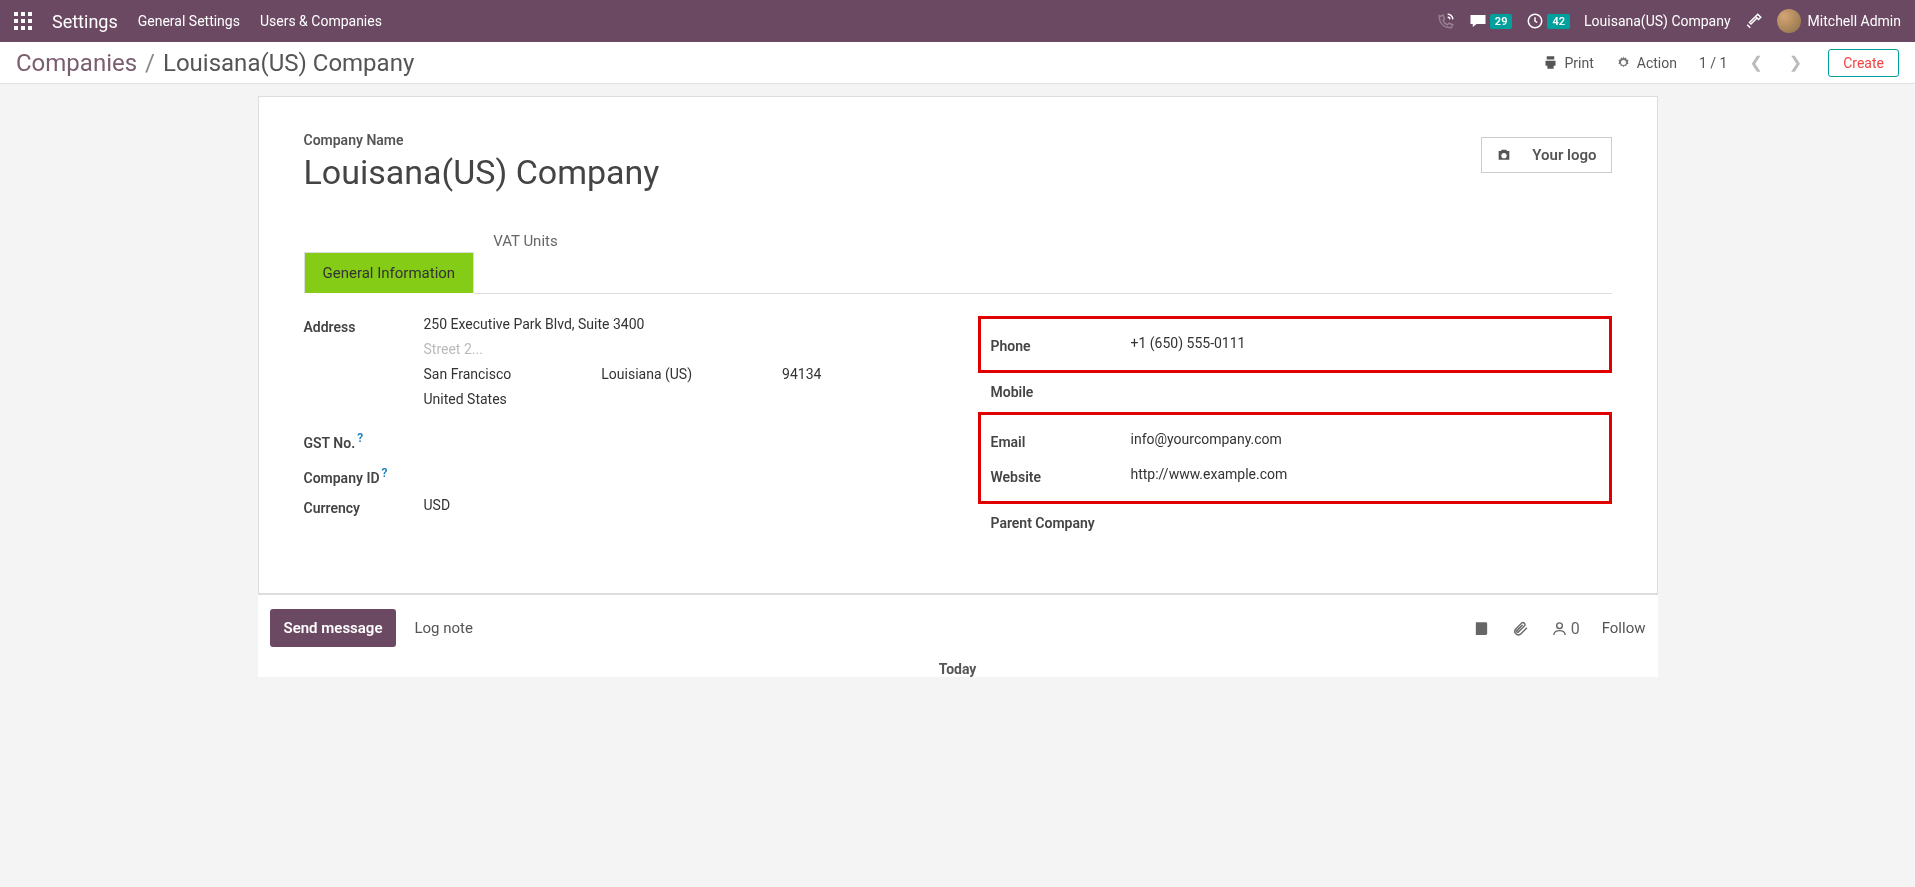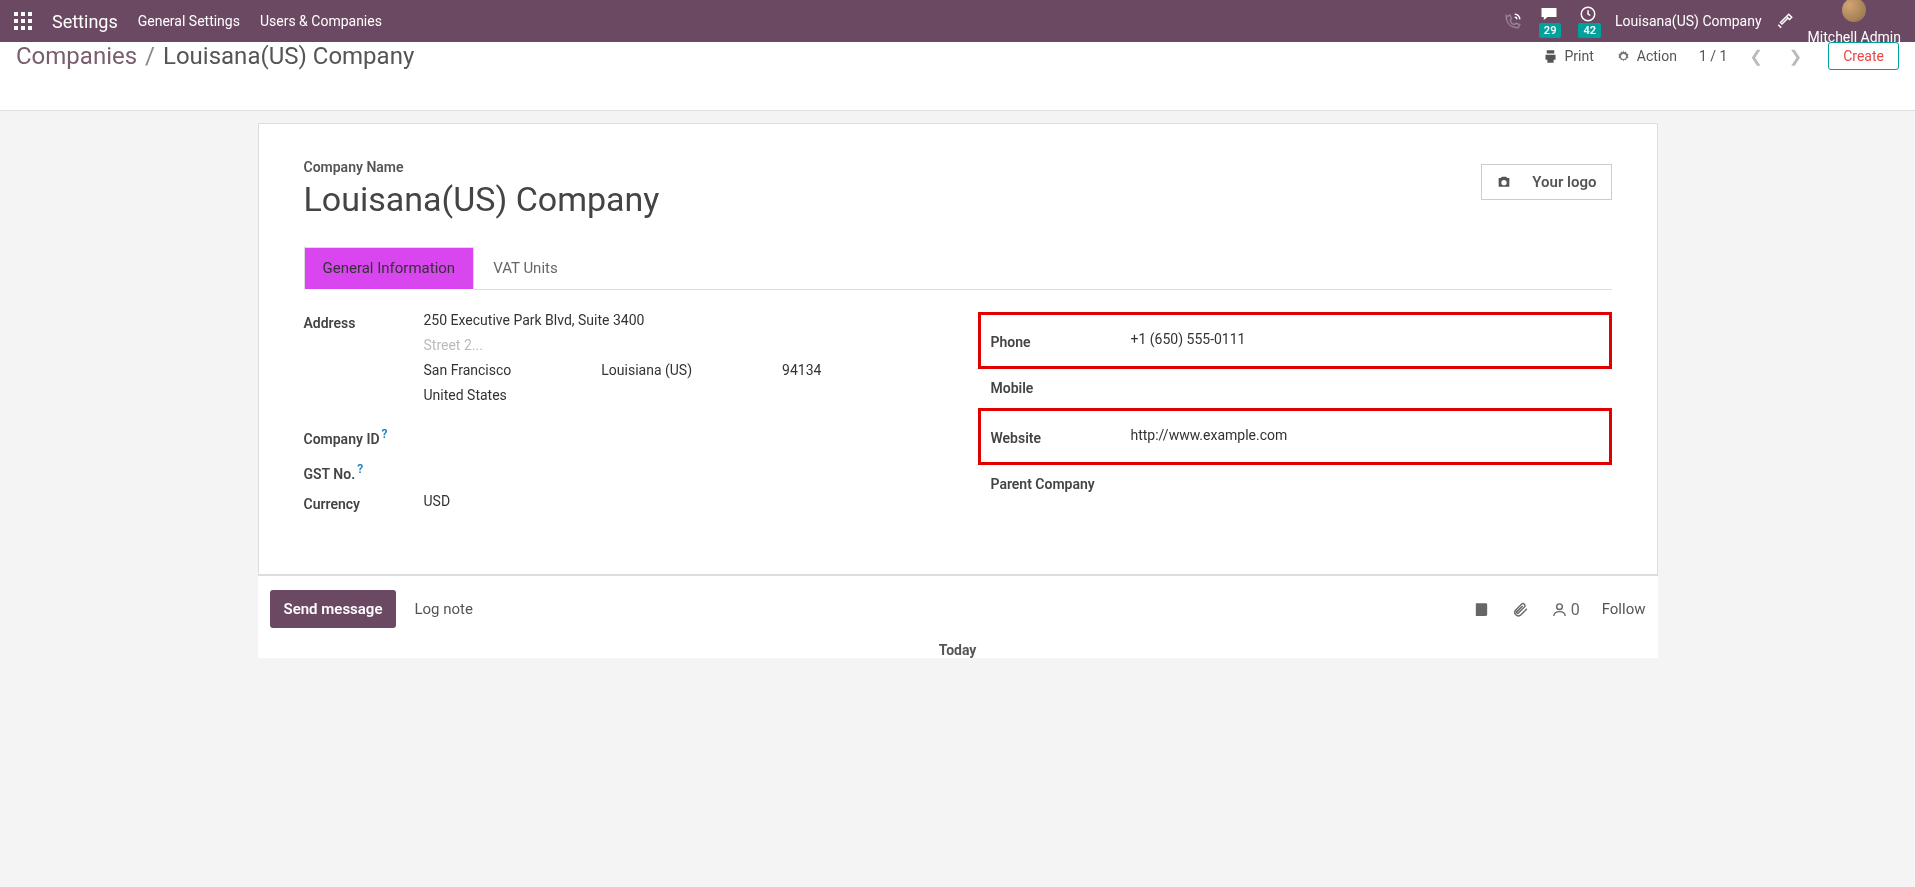--- a/index.html
+++ b/index.html
@@ -6,47 +6,47 @@
 body { background: #f4f4f4; font-size: 14px; color: #212529; }
 
 
 .topnav { background: #6b4962; color: #fff; height: 42px; display: flex; align-items: center; padding: 0 14px; }
 .topnav-left { display: flex; align-items: center; gap: 20px; }
 .topnav-right { margin-left: auto; display: flex; align-items: center; gap: 14px; }
 .apps-icon { width: 18px; height: 18px; display: grid; grid-template-columns: repeat(3,4px); grid-template-rows: repeat(3,4px); gap: 3px; cursor: pointer; }
 .apps-icon span { background: #fff; }
 .topnav-title { font-size: 18px; font-weight: 400; }
 .topnav-link { color: #fff; font-size: 14px; text-decoration: none; cursor: pointer; }
-.icon-btn { color: #fff; cursor: pointer; display: flex; align-items: center; position: relative; flex-direction: column; }
+.icon-btn { color: #fff; cursor: pointer; display: flex; align-items: center; position: relative; }
 .badge { background: #00a09d; color: #fff; font-size: 11px; padding: 1px 5px; border-radius: 2px; margin-left: 3px; font-weight: 600; }
 .avatar { width: 24px; height: 24px; border-radius: 50%; background: radial-gradient(circle at 30% 30%, #d4a574, #8b6f47); display: inline-block; }
 
 
-.actionbar { background: #fff; height: 69px; display: flex; align-items: flex-start; padding: 0 16px; border-bottom: 1px solid #e0e0e0; }
+.actionbar { background: #fff; height: 42px; display: flex; align-items: center; padding: 0 16px; border-bottom: 1px solid #e0e0e0; }
 .breadcrumb { display: flex; align-items: baseline; gap: 8px; font-size: 24px; }
 .breadcrumb-link { color: #7a5d6f; cursor: pointer; }
 .breadcrumb-sep { color: #888; }
 .breadcrumb-current { color: #555; }
 .actionbar-right { margin-left: auto; display: flex; align-items: center; gap: 22px; }
 .action-item { display: flex; align-items: center; gap: 6px; cursor: pointer; color: #555; font-size: 14px; }
 .pager { display: flex; align-items: center; gap: 18px; color: #555; font-size: 14px; }
 .pager-arrow { color: #bbb; cursor: pointer; font-size: 16px; padding: 4px; }
 .create-btn { border: 1px solid #00a09d; color: #ef4444; background: #fff; padding: 5px 14px; font-size: 14px; cursor: pointer; border-radius: 3px; font-weight: 400; }
 
 
 .content-wrap { padding: 0; }
 .form-sheet { background: #fff; max-width: 1400px; margin: 0 auto; border: 1px solid #ddd; margin-top: 12px; padding: 35px 45px 50px 45px; position: relative; }
 .company-label { font-size: 14px; color: #555; font-weight: 600; margin-bottom: 4px; }
 .company-name { font-size: 34px; color: #444; font-weight: 400; margin-bottom: 28px; }
 .your-logo { position: absolute; right: 45px; top: 40px; border: 1px solid #ccc; padding: 8px 14px; display: flex; align-items: center; gap: 20px; color: #555; cursor: pointer; font-size: 15px; font-weight: 600; }
 
 
 .tabs { display: flex; border-bottom: 1px solid #ddd; margin-bottom: 22px; }
 .tab { padding: 11px 18px; border: 1px solid transparent; cursor: pointer; color: #666; font-size: 15px; }
-.tab.active { border: 1px solid #ddd; border-bottom-color: #fff; margin-bottom: -1px; background: #d946ef; color: #333; }
+.tab.active { border: 1px solid #ddd; border-bottom-color: #fff; margin-bottom: -1px; background: #84cc16; color: #333; margin-top: 32px; }
 
 
 .form-body { display: flex; gap: 40px; }
 .form-col { flex: 1; }
 .form-row { display: flex; margin-bottom: 12px; align-items: flex-start; }
 .form-row-label { width: 120px; font-weight: 600; color: #444; font-size: 14px; padding-top: 3px; }
 .form-row-value { flex: 1; color: #333; font-size: 14px; }
 .address-stack > div { margin-bottom: 9px; font-size: 14px; }
 .address-line2 { color: #bbb; }
 .address-citystate { display: flex; gap: 90px; }
@@ -177,45 +177,49 @@
             <div class="address-line2">Street 2...</div>
             <div class="address-citystate">
               <span>San Francisco</span>
               <span>Louisiana (US)</span>
               <span>94134</span>
             </div>
             <div>United States</div>
           </div>
         </div>
         <div class="form-row">
+          <div class="form-row-label"><span>GST No.</span><span class="help-q">?</span></div>
+          <div class="form-row-value"></div>
+        </div>
+        <div class="form-row">
           <div class="form-row-label"><span>Company ID</span><span class="help-q">?</span></div>
-          <div class="form-row-value"></div>
-        </div>
-        <div class="form-row">
-          <div class="form-row-label"><span>GST No.</span><span class="help-q">?</span></div>
           <div class="form-row-value"></div>
         </div>
         <div class="form-row">
           <div class="form-row-label">Currency</div>
           <div class="form-row-value">USD</div>
         </div>
       </div>
 
       <div class="form-col">
         <div class="hl-box">
           <div class="form-row">
             <div class="form-row-label">Phone</div>
             <div class="form-row-value">+1 (650) 555-0111</div>
           </div>
         </div>
         <div class="form-row" style="padding-left:13px;">
           <div class="form-row-label" style="width:140px;">Mobile</div>
           <div class="form-row-value"></div>
         </div>
         <div class="hl-box">
+          <div class="form-row">
+            <div class="form-row-label">Email</div>
+            <div class="form-row-value">info@yourcompany.com</div>
+          </div>
           <div class="form-row">
             <div class="form-row-label">Website</div>
             <div class="form-row-value">http://www.example.com</div>
           </div>
         </div>
         <div class="form-row" style="padding-left:13px;">
           <div class="form-row-label" style="width:140px;">Parent Company</div>
           <div class="form-row-value"></div>
         </div>
       </div>

